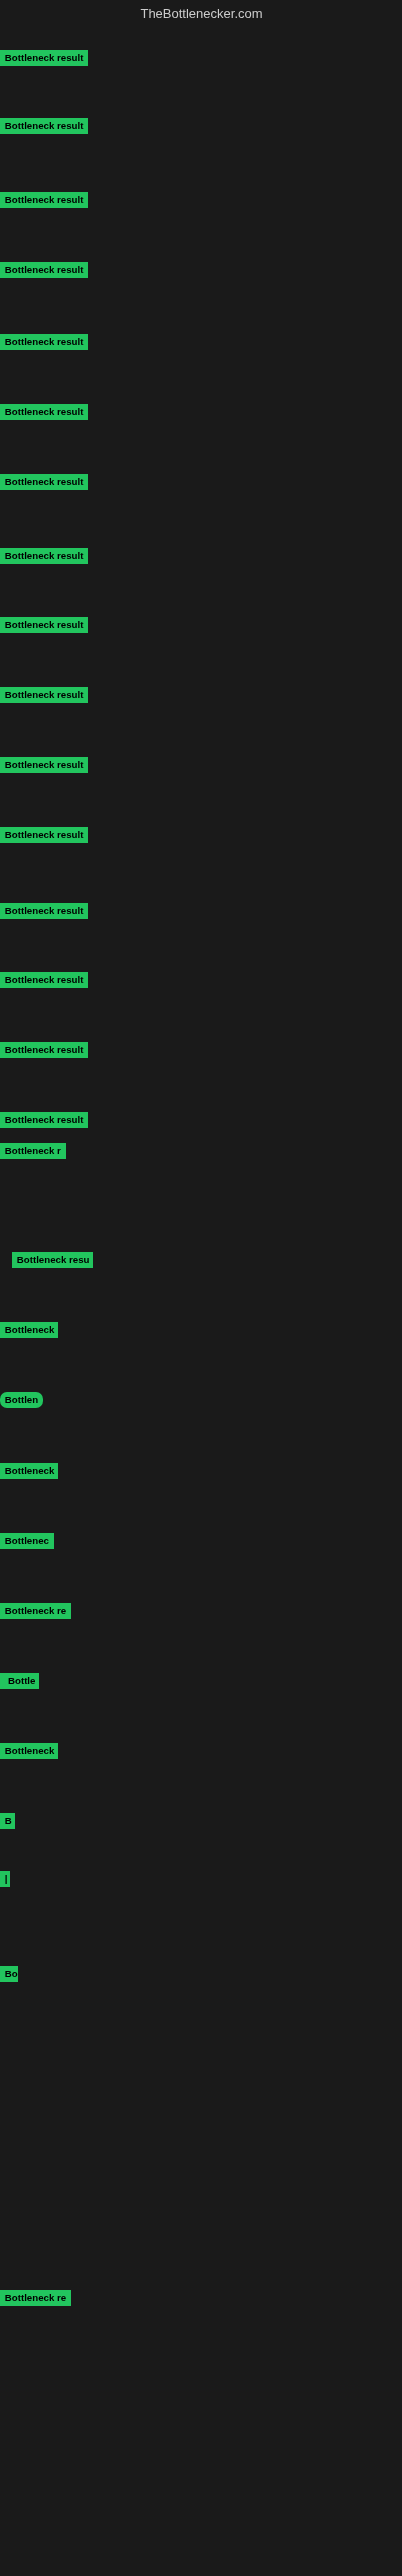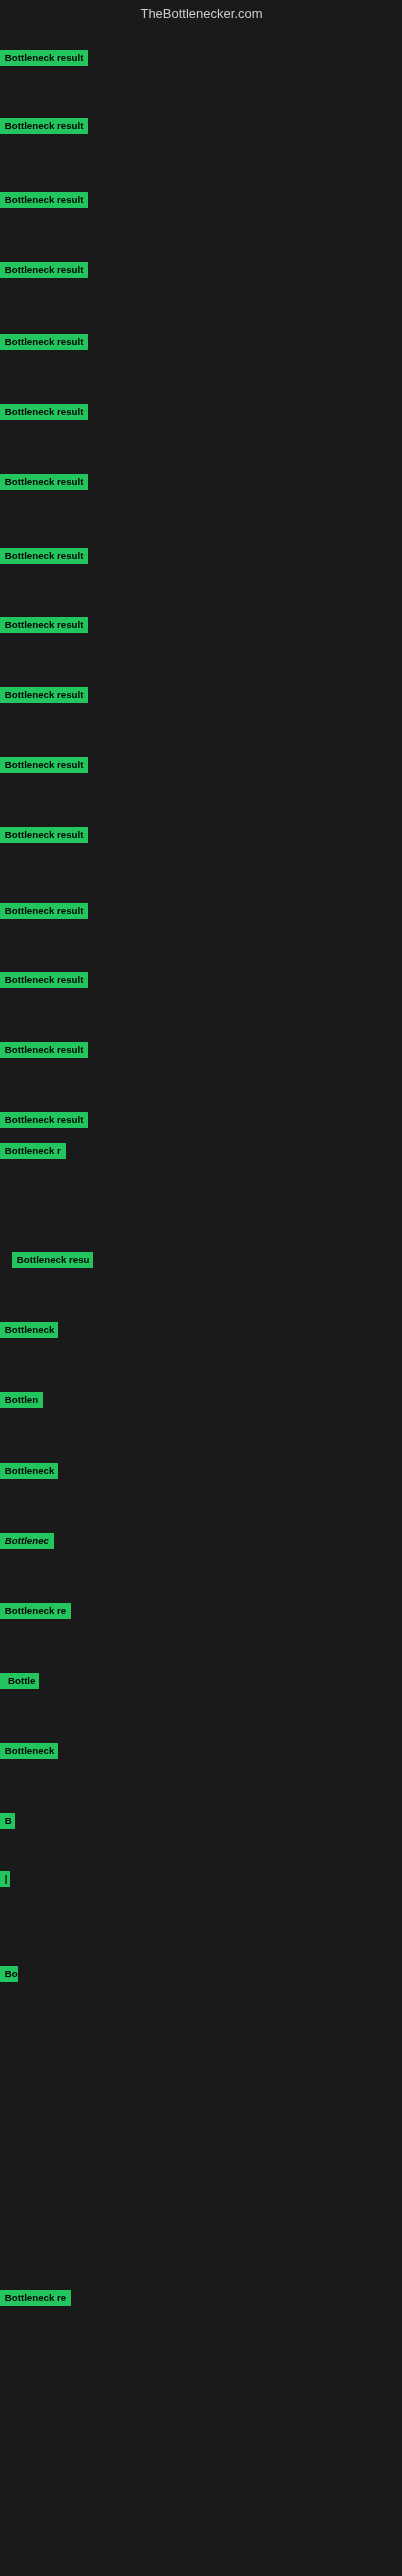--- a/index.html
+++ b/index.html
@@ -60,23 +60,23 @@
     <div class="bottleneck-item" style="top: 659px; left: 0px;"><span class="bottleneck-badge" style="max-width: 97px;">Bottleneck result</span></div>
     <div class="bottleneck-item" style="top: 729px; left: 0px;"><span class="bottleneck-badge" style="max-width: 97px;">Bottleneck result</span></div>
     <div class="bottleneck-item" style="top: 799px; left: 0px;"><span class="bottleneck-badge" style="max-width: 97px;">Bottleneck result</span></div>
     <div class="bottleneck-item" style="top: 875px; left: 0px;"><span class="bottleneck-badge" style="max-width: 97px;">Bottleneck result</span></div>
     <div class="bottleneck-item" style="top: 944px; left: 0px;"><span class="bottleneck-badge" style="max-width: 97px;">Bottleneck result</span></div>
     <div class="bottleneck-item" style="top: 1014px; left: 0px;"><span class="bottleneck-badge" style="max-width: 97px;">Bottleneck result</span></div>
     <div class="bottleneck-item" style="top: 1084px; left: 0px;"><span class="bottleneck-badge" style="max-width: 93px;">Bottleneck result</span></div>
     <div class="bottleneck-item" style="top: 1096px; left: 0px; margin-top: 19px;"><span class="bottleneck-badge" style="max-width: 68px;">Bottleneck r</span></div>
     <div class="bottleneck-item" style="top: 1224px; left: 12px;"><span class="bottleneck-badge" style="max-width: 81px;">Bottleneck resu</span></div>
     <div class="bottleneck-item" style="top: 1294px; left: 0px;"><span class="bottleneck-badge" style="max-width: 58px;">Bottleneck</span></div>
-    <div class="bottleneck-item" style="top: 1364px; left: 0px;"><span class="bottleneck-badge" style="max-width: 44px;">Bottlen</span></div>
+    <div class="bottleneck-item" style="top: 1364px; left: 0px;"><span class="bottleneck-badge" style="max-width: 44px; border-radius: 7px;">Bottlen</span></div>
     <div class="bottleneck-item" style="top: 1435px; left: 0px;"><span class="bottleneck-badge" style="max-width: 58px;">Bottleneck</span></div>
-    <div class="bottleneck-item" style="top: 1505px; left: 0px;"><span class="bottleneck-badge" style="max-width: 55px; font-style: italic;">Bottlenec</span></div>
+    <div class="bottleneck-item" style="top: 1505px; left: 0px;"><span class="bottleneck-badge" style="max-width: 55px;">Bottlenec</span></div>
     <div class="bottleneck-item" style="top: 1575px; left: 0px;"><span class="bottleneck-badge" style="max-width: 74px;">Bottleneck re</span></div>
     <div class="bottleneck-item" style="top: 1645px; left: 0px;"><span class="bottleneck-badge" style="max-width: 39px; padding-left: 8px;">Bottle</span></div>
     <div class="bottleneck-item" style="top: 1715px; left: 0px;"><span class="bottleneck-badge" style="max-width: 58px;">Bottleneck</span></div>
     <div class="bottleneck-item" style="top: 1785px; left: 0px;"><span class="bottleneck-badge" style="max-width: 14.5px;">B</span></div>
     <div class="bottleneck-item" style="top: 1843px; left: 0px;"><span class="bottleneck-badge" style="max-width: 8px;">|</span></div>
     <div class="bottleneck-item" style="top: 1938px; left: 0px;"><span class="bottleneck-badge" style="max-width: 17.7px;">Bo</span></div>
     <div class="bottleneck-item" style="top: 2262px; left: 0px;"><span class="bottleneck-badge" style="max-width: 74px;">Bottleneck re</span></div>
   </div>
 
 

